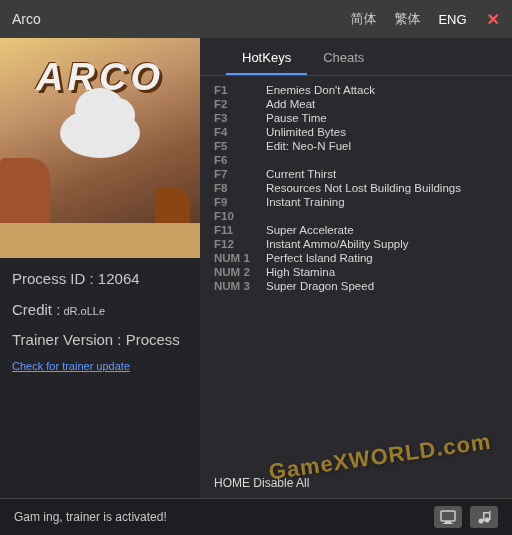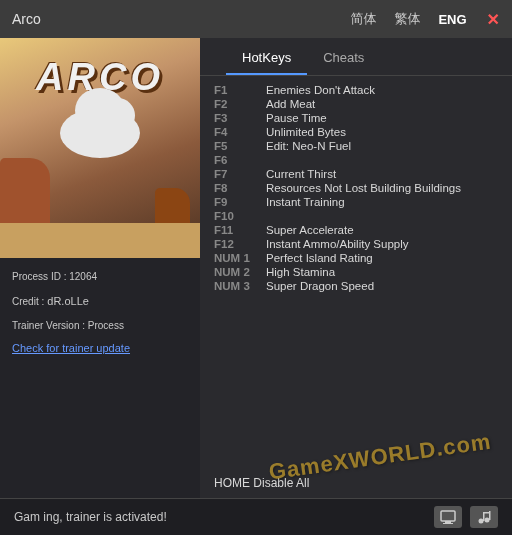--- a/index.html
+++ b/index.html
@@ -33,21 +33,21 @@
     .lang-btn {
       color: #cccccc;
       font-size: 13px;
       cursor: pointer;
       background: none;
       border: none;
       padding: 2px 4px;
     }
     .lang-btn.active {
       color: #ffffff;
-      font-weight: bold;
+      font-weight: normal;
     }
     #close-btn {
       color: #ff5555;
       font-size: 16px;
       cursor: pointer;
       background: none;
       border: none;
       font-weight: bold;
       margin-left: 6px;
     }
@@ -155,21 +155,21 @@
       flex: 1;
     }
     .info-row {
       color: #b0b0b0;
       font-size: 11px;
       margin-bottom: 8px;
       line-height: 1.5;
     }
     .info-label {
       color: #c8c8c8;
-      font-size: 10px;
+      font-size: 15px;
     }
     .info-value {
       color: #c8c8c8;
       font-size: 11px;
     }
     #trainer-link {
       color: #6699ff;
       font-size: 11px;
       text-decoration: underline;
       cursor: pointer;

